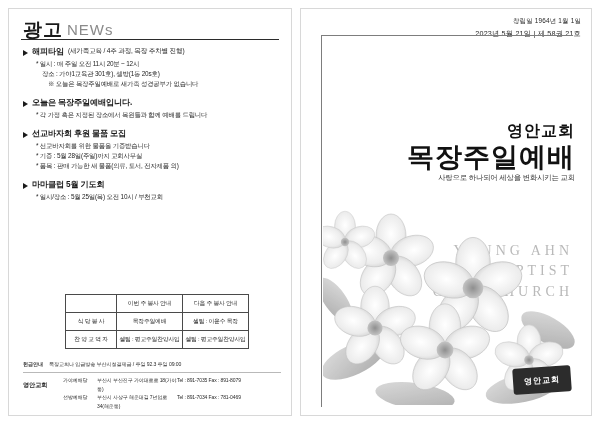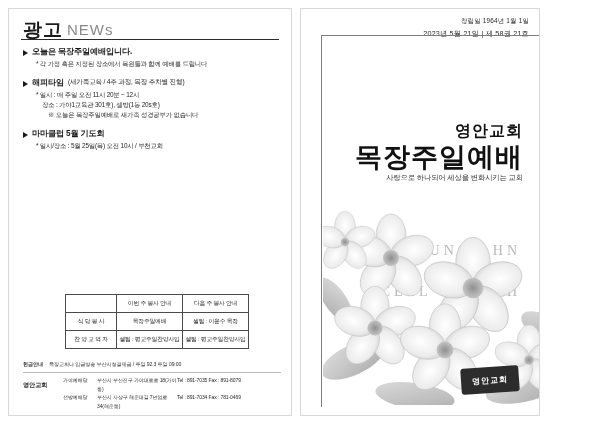--- a/index.html
+++ b/index.html
@@ -165,21 +165,21 @@
   }
   .addr-name { width: 34px; flex: 0 0 auto; }
   .addr-text { flex: 1; }
   .addr-tel { width: 104px; flex: 0 0 auto; text-align: left; }
 
   
   .right-panel {
     position: absolute;
     left: 300px;
     top: 8px;
-    width: 240px;
+    width: 292px;
     height: 408px;
     box-sizing: border-box;
     border: 1px solid #d8d8d8;
     background: #fff;
     overflow: hidden;
   }
   .issue-info {
     position: absolute;
     right: 10px;
     top: 6px;
@@ -271,40 +271,51 @@
 
     <div class="gwanggo">광고</div>
     <div class="news-word">NEWs</div>
     <div class="news-rule"></div>
 
     <div class="notice-list">
 
       <div class="notice">
         <div class="notice-head">
           <span class="bullet-tri"></span>
-          <span class="notice-title">오늘은 목장주일예배입니다.</span>
-        </div>
-        <div class="notice-lines">
-          <div class="notice-line">* 각 가정 혹은 지정된 장소에서 목원들과 함께 예배를 드립니다</div>
-        </div>
-      </div>
-
-      <div class="notice">
-        <div class="notice-head">
-          <span class="bullet-tri"></span>
           <span class="notice-title">해피타임</span>
           <span class="notice-title notice-sub">(새가족교육 / 4주 과정, 목장 주차별 진행)</span>
         </div>
         <div class="notice-lines">
           <div class="notice-line">* 일시 : 매 주일 오전 11시 20분 ~ 12시</div>
           <div class="notice-line indent-1">  장소 : 가야1교육관 301호), 셀방(1동 20s호)</div>
           <div class="notice-line indent-2">  ※ 오늘은 목장주일예배로 새가족 성경공부가 없습니다</div>
         </div>
       </div>
 
+      <div class="notice">
+        <div class="notice-head">
+          <span class="bullet-tri"></span>
+          <span class="notice-title">오늘은 목장주일예배입니다.</span>
+        </div>
+        <div class="notice-lines">
+          <div class="notice-line">* 각 가정 혹은 지정된 장소에서 목원들과 함께 예배를 드립니다</div>
+        </div>
+      </div>
+
+      <div class="notice">
+        <div class="notice-head">
+          <span class="bullet-tri"></span>
+          <span class="notice-title">선교바자회 후원 물품 모집</span>
+        </div>
+        <div class="notice-lines">
+          <div class="notice-line">* 선교바자회를 위한 물품을 기증받습니다</div>
+          <div class="notice-line">* 기증 : 5월 28일(주일)까지 교회사무실</div>
+          <div class="notice-line">* 품목 : 판매 가능한 새 물품(의류, 도서, 전자제품 외)</div>
+        </div>
+      </div>
 
       <div class="notice">
         <div class="notice-head">
           <span class="bullet-tri"></span>
           <span class="notice-title">마마클럽 5월 기도회</span>
         </div>
         <div class="notice-lines">
           <div class="notice-line">* 일시/장소 : 5월 25일(목) 오전 10시 / 부천교회</div>
         </div>
       </div>

